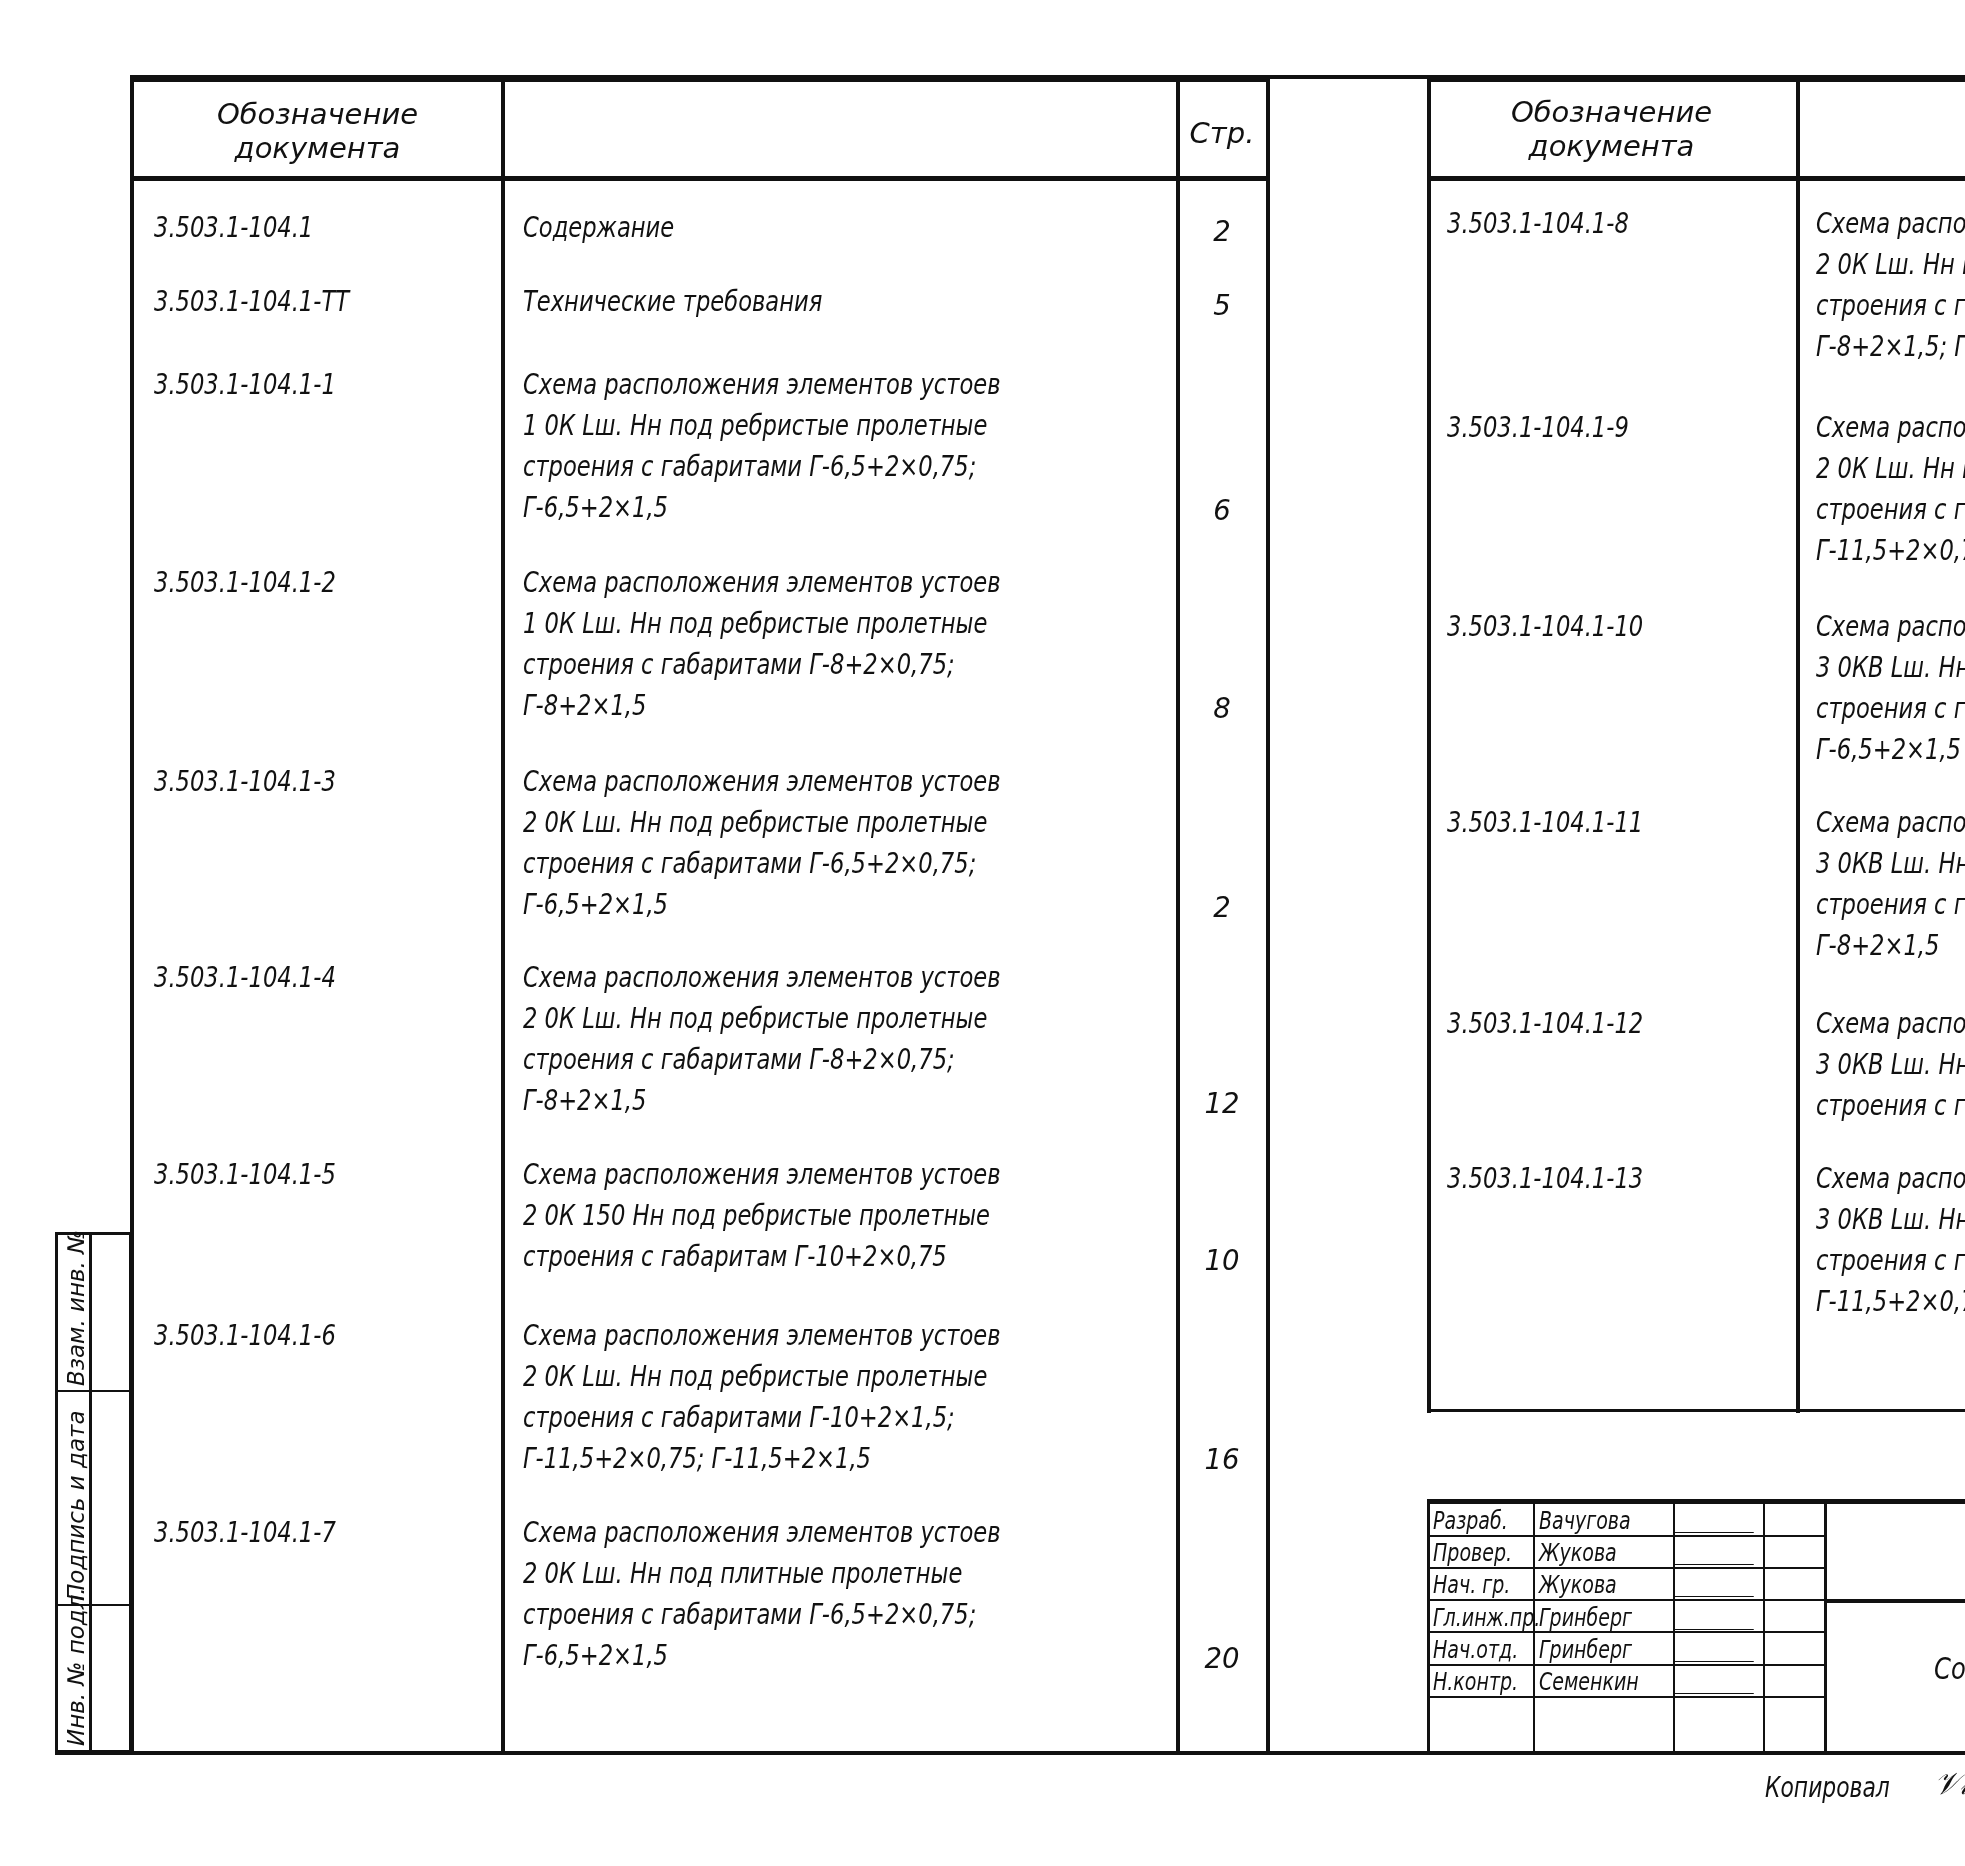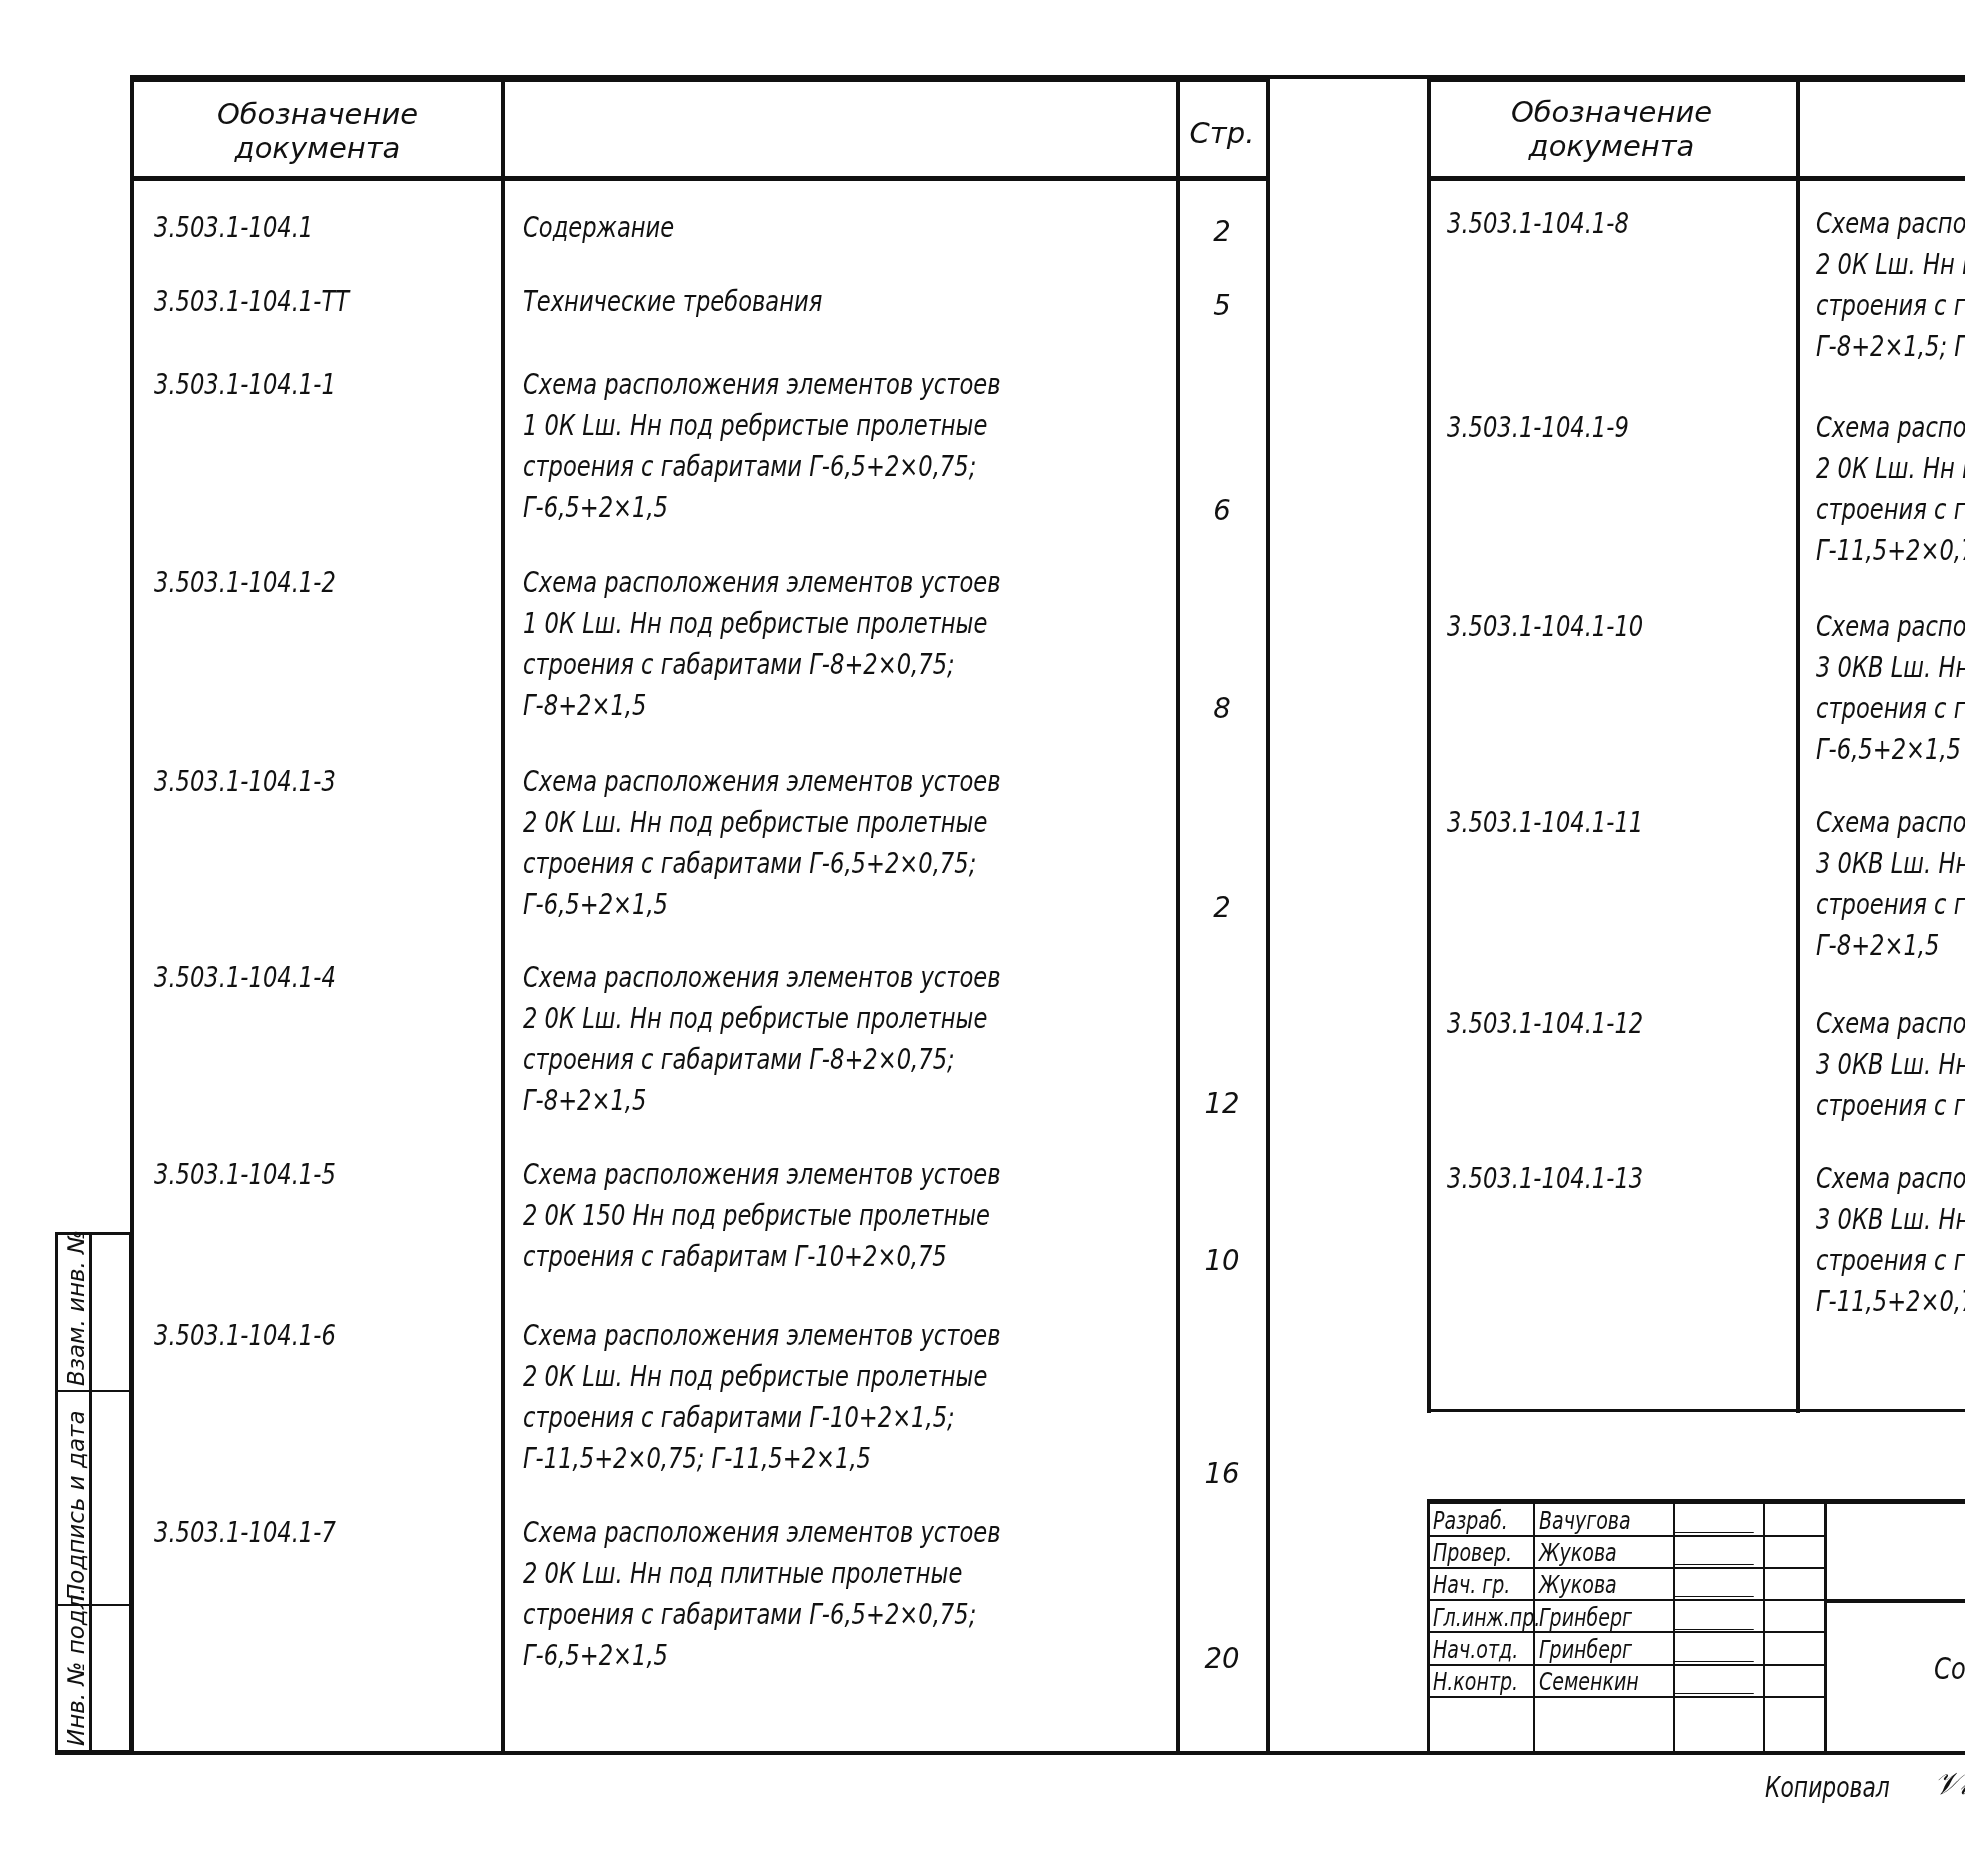--- a/index.html
+++ b/index.html
@@ -91,21 +91,21 @@
         <div class="abs hand cell-text" style="left: 389px; top: 41px;">2 0К 150 Hн под ребристые пролетные</div>
         <div class="abs hand cell-text" style="left: 389px; top: 82px;">строения с габаритам Г-10+2×0,75</div>
         <div class="abs page" style="left: 1045px; width: 86px; top: 90px;">10</div>
       </div>
       <div class="abs" style="left: 0px; top: 1238px; width: 100%;">
         <div class="abs hand cell-text" style="left: 19.7px; top: 0px;">3.503.1-104.1-6</div>
         <div class="abs hand cell-text" style="left: 389px; top: 0px;">Схема расположения элементов устоев</div>
         <div class="abs hand cell-text" style="left: 389px; top: 41px;">2 0К Lш. Hн под ребристые пролетные</div>
         <div class="abs hand cell-text" style="left: 389px; top: 82px;">строения с габаритами Г-10+2×1,5;</div>
         <div class="abs hand cell-text" style="left: 389px; top: 123px;">Г-11,5+2×0,75; Г-11,5+2×1,5</div>
-        <div class="abs page" style="left: 1045px; width: 86px; top: 142px;">16</div>
+        <div class="abs page" style="left: 1045px; width: 86px; top: 128px;">16</div>
       </div>
       <div class="abs" style="left: 0px; top: 1435px; width: 100%;">
         <div class="abs hand cell-text" style="left: 19.7px; top: 0px;">3.503.1-104.1-7</div>
         <div class="abs hand cell-text" style="left: 389px; top: 0px;">Схема расположения элементов устоев</div>
         <div class="abs hand cell-text" style="left: 389px; top: 41px;">2 0К Lш. Hн под плитные пролетные</div>
         <div class="abs hand cell-text" style="left: 389px; top: 82px;">строения с габаритами Г-6,5+2×0,75;</div>
         <div class="abs hand cell-text" style="left: 389px; top: 123px;">Г-6,5+2×1,5</div>
         <div class="abs page" style="left: 1045px; width: 86px; top: 130px;">20</div>
       </div>
     </div>

